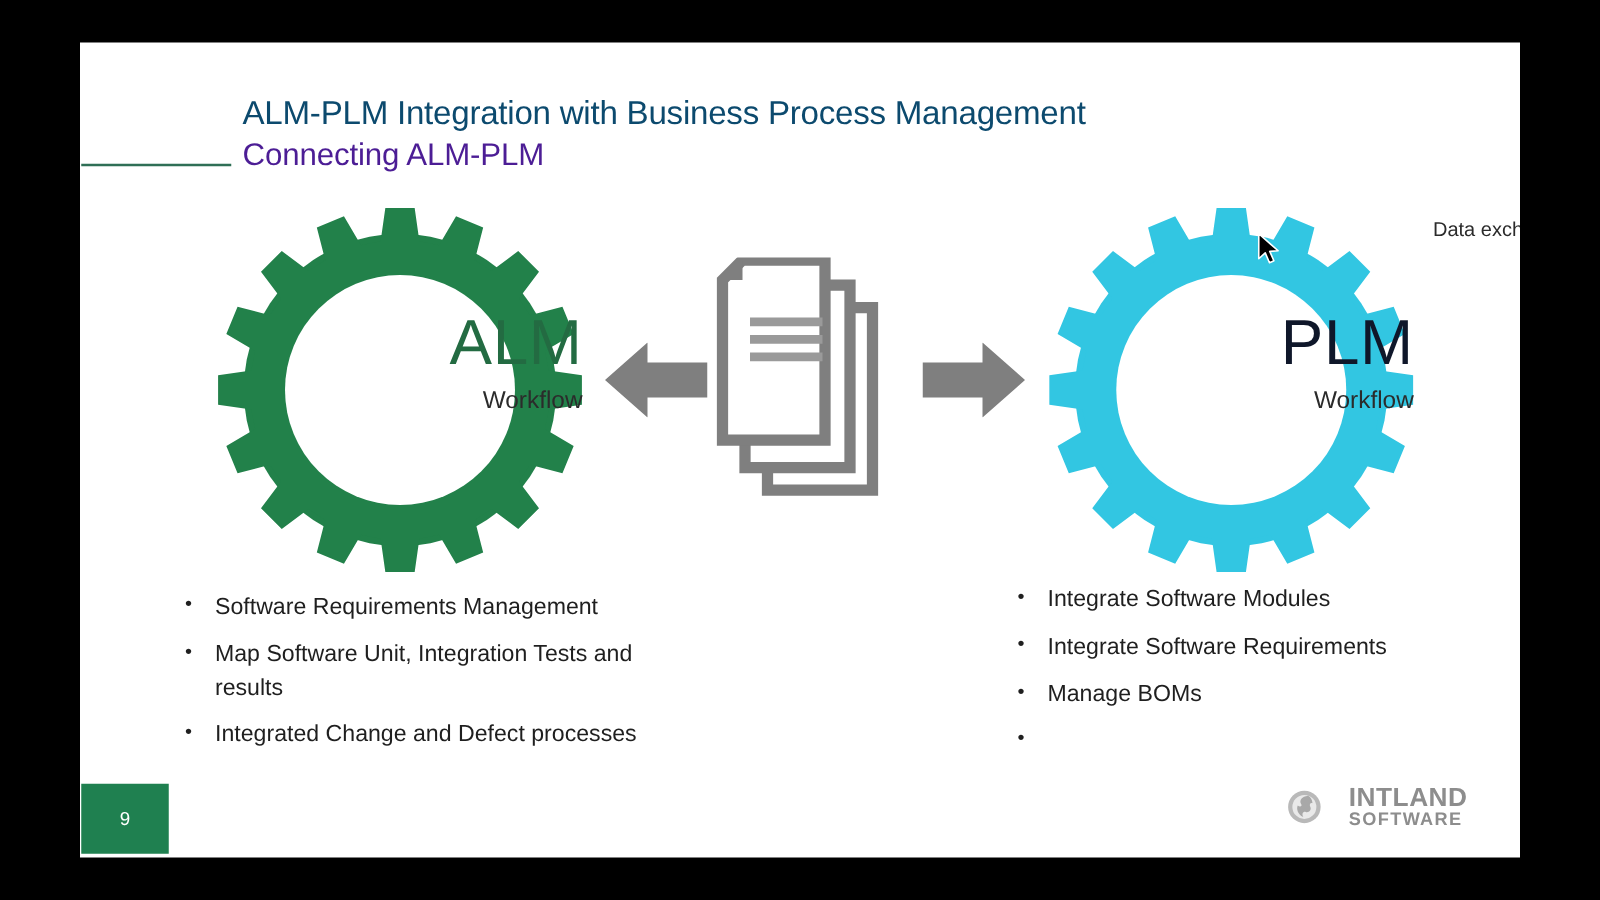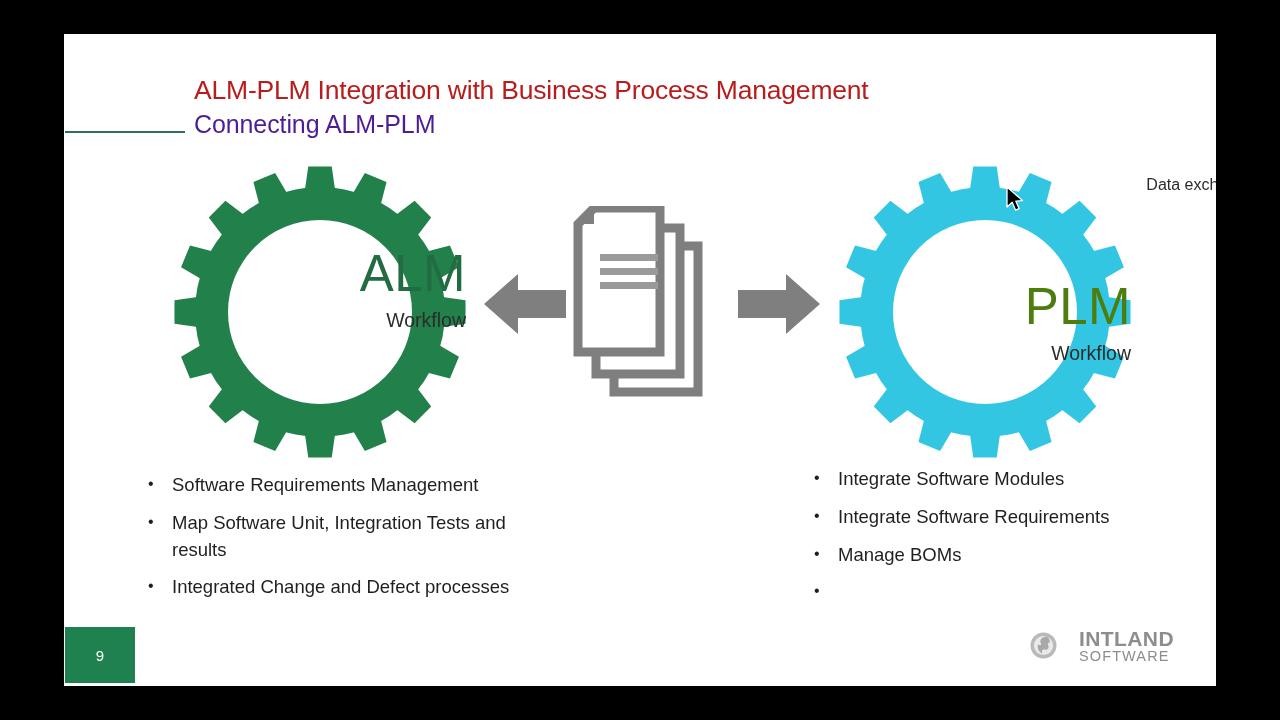--- a/index.html
+++ b/index.html
@@ -20,21 +20,21 @@
     width: 1152px; height: 652px;
     background: #ffffff;
     overflow: hidden;
   }
 
   
   .title {
     position: absolute;
     left: 130px; top: 41px;
     font-size: 26.5px;
-    color: #b91c1c;
+    color: #0c4a6e;
     letter-spacing: -0.2px;
     white-space: nowrap;
   }
   .subtitle {
     position: absolute;
     left: 130px; top: 76px;
     font-size: 25px;
     color: #2a8052;
     letter-spacing: -0.1px;
     white-space: nowrap;
@@ -124,21 +124,21 @@
     font-size: 25px;
     color: #9a9a9a;
     letter-spacing: -0.4px;
   }
   .logo-intland { line-height: 1.02; text-align: left; }
   .logo-intland .l1 {
     font-size: 21px; font-weight: bold;
     color: #8d8d8d; letter-spacing: 0.4px;
   }
   .logo-intland .l2 {
-    font-size: 14.5px; font-weight: normal;
+    font-size: 14.5px; font-weight: bold;
     color: #8d8d8d; letter-spacing: 1.1px;
   }
 
   
   #cursor { position: absolute; left: 1006px; top: 186px; }
 </style>
 </head>
 <body>
 
 <div id="stage">
@@ -164,21 +164,21 @@
 
     <div class="gear-wrap" style="left:775px; top:132px; width:292px; height:292px;">
       <svg width="292" height="292" viewBox="0 0 292 292">
         <g id="plm-gear-shape" fill="#32c6e2">
             <circle cx="146" cy="146" r="125" fill="#32c6e2"></circle>
             <path d="M130.49,27.01 L134.26,0.47 L157.74,0.47 L161.51,27.01 L177.21,30.13 L177.21,30.13 L190.84,7.06 L212.54,16.04 L205.86,42.00 L219.18,50.89 L219.18,50.89 L240.60,34.79 L257.21,51.40 L241.11,72.82 L250.00,86.14 L250.00,86.14 L275.96,79.46 L284.94,101.16 L261.87,114.79 L264.99,130.49 L264.99,130.49 L291.53,134.26 L291.53,157.74 L264.99,161.51 L261.87,177.21 L261.87,177.21 L284.94,190.84 L275.96,212.54 L250.00,205.86 L241.11,219.18 L241.11,219.18 L257.21,240.60 L240.60,257.21 L219.18,241.11 L205.86,250.00 L205.86,250.00 L212.54,275.96 L190.84,284.94 L177.21,261.87 L161.51,264.99 L161.51,264.99 L157.74,291.53 L134.26,291.53 L130.49,264.99 L114.79,261.87 L114.79,261.87 L101.16,284.94 L79.46,275.96 L86.14,250.00 L72.82,241.11 L72.82,241.11 L51.40,257.21 L34.79,240.60 L50.89,219.18 L42.00,205.86 L42.00,205.86 L16.04,212.54 L7.06,190.84 L30.13,177.21 L27.01,161.51 L27.01,161.51 L0.47,157.74 L0.47,134.26 L27.01,130.49 L30.13,114.79 L30.13,114.79 L7.06,101.16 L16.04,79.46 L42.00,86.14 L50.89,72.82 L50.89,72.82 L34.79,51.40 L51.40,34.79 L72.82,50.89 L86.14,42.00 L86.14,42.00 L79.46,16.04 L101.16,7.06 L114.79,30.13 L130.49,27.01 Z" fill="#32c6e2"></path>
           </g>
         <circle cx="146" cy="146" r="92" fill="#ffffff"></circle>
       </svg>
       <div class="gear-label" style="top:82px;">
-        <div class="gear-title plm-title" style="color: #4d7c0f; margin-top: 33px;">PLM</div>
+        <div class="gear-title plm-title" style="color: #0f172a;">PLM</div>
         <div class="gear-sub">Workflow</div>
       </div>
     </div>
 
     <div class="exchange-label">Data exchange</div>
 
     <div class="docs">
       <svg width="150" height="192" viewBox="0 0 150 192">
 
         <path d="M44,40 H128 V186 H44 Z" fill="#ffffff" stroke="#7f7f7f" stroke-width="9"></path>

